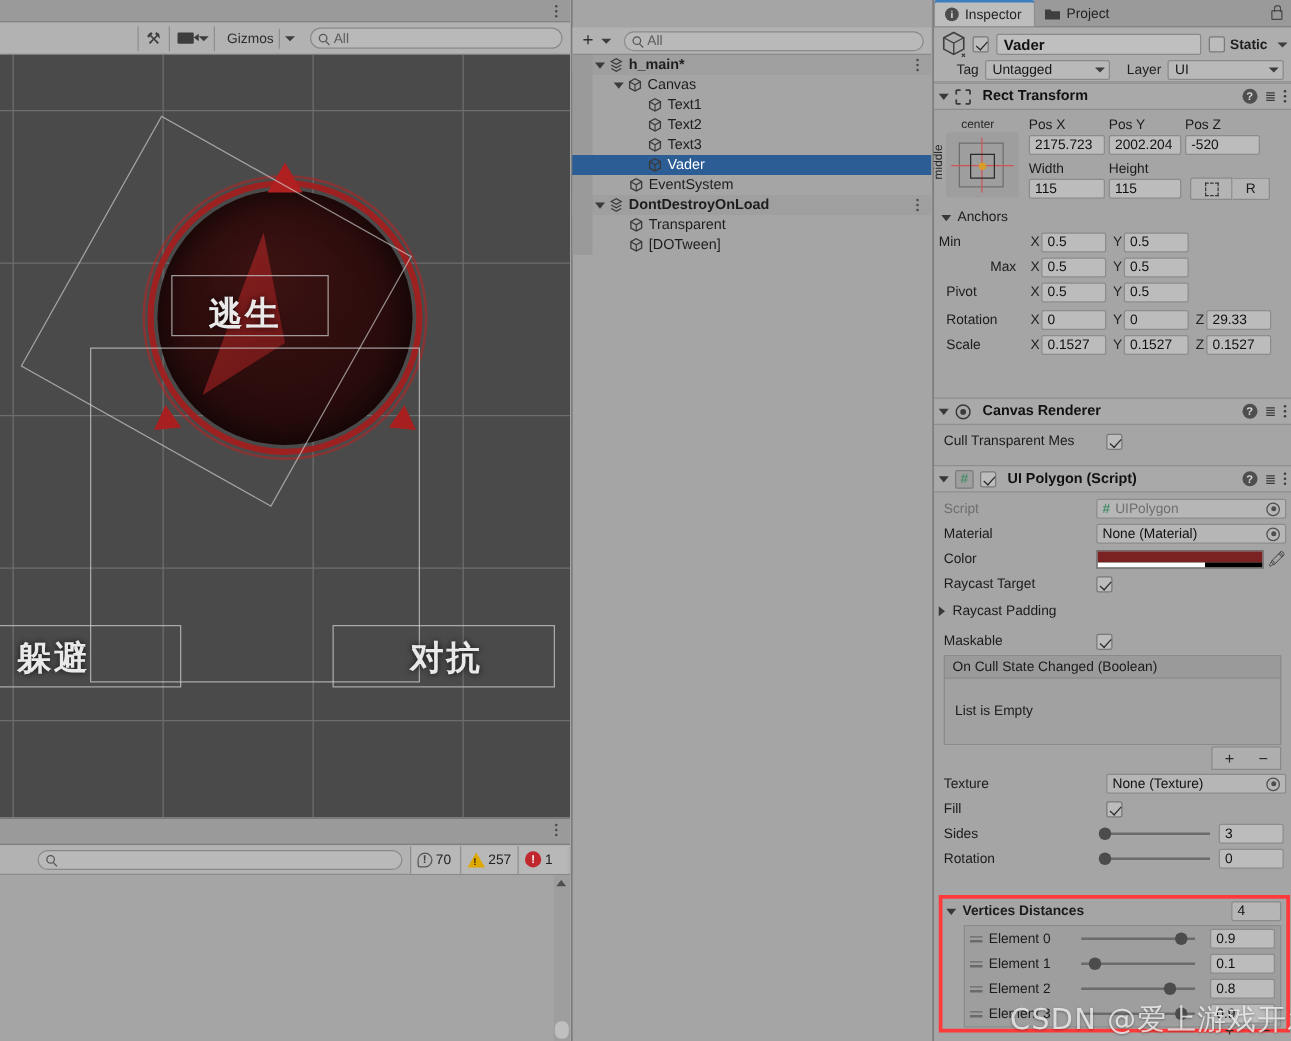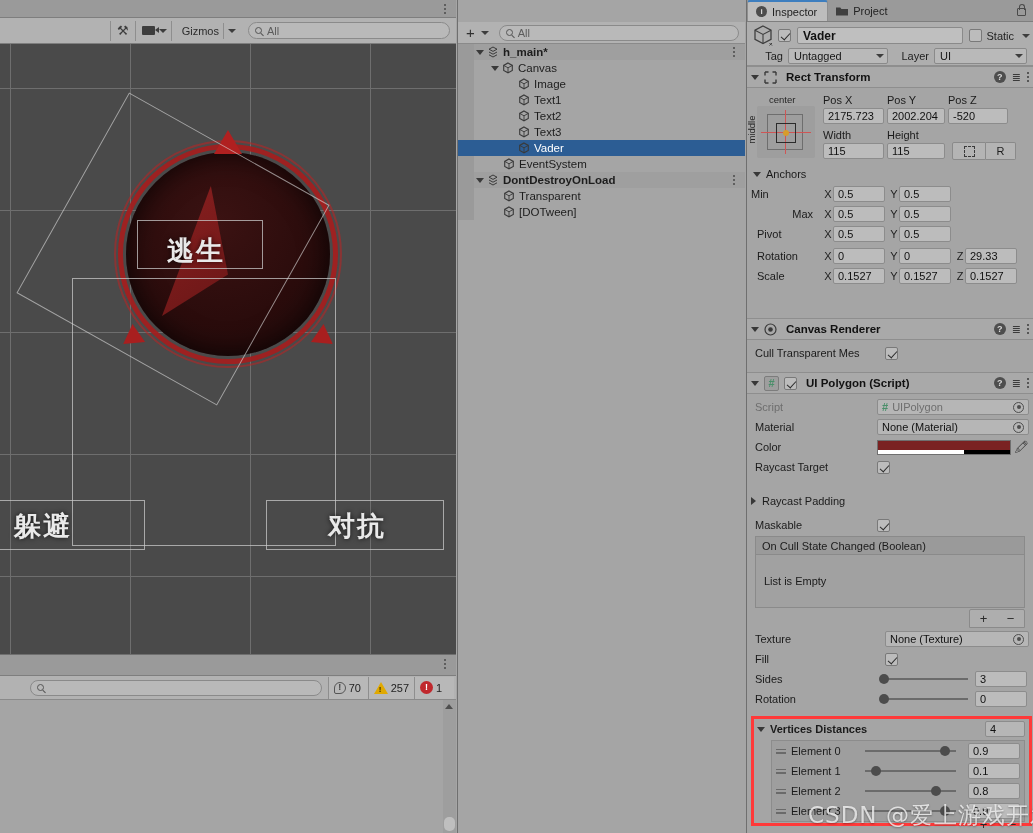--- a/index.html
+++ b/index.html
@@ -274,21 +274,21 @@
   }
   .chk.on::after {
     content: ""; position: absolute; left: 3.5px; top: 1px; width: 4px; height: 8px;
     border: solid #2b2b2b; border-width: 0 1.8px 1.8px 0; transform: rotate(42deg);
   }
   .name-field {
     flex: 1; height: 17px; margin: 0 6px; background: #bfbfbf; border: 1px solid #8a8a8a;
     border-radius: 2px; display: flex; align-items: center; padding: 0 5px;
     font-size: 12px; font-weight: 700; color: #111;
   }
-  .static-wrap { display: flex; align-items: center; gap: 4px; margin-right: 3px; font-size: 11px; color: #1f1f1f; }
+  .static-wrap { display: flex; align-items: center; gap: 4px; margin-right: 3px; font-size: 11px; color: #1f1f1f; font-weight: bold; }
   .insp-row2 { position: absolute; left: 0; top: 25px; width: 100%; height: 18px; display: flex; align-items: center; padding: 0 3px; }
   .lbl-sm { font-size: 11px; color: #1f1f1f; }
   .dropdown {
     height: 16px; background: #b9b9b9; border: 1px solid #8a8a8a; border-radius: 2px;
     display: flex; align-items: center; justify-content: space-between;
     padding: 0 3px 0 5px; font-size: 11px; color: #161616;
   }
 
   .comp-header {
     height: 22px; background: #a9a9a9; border-top: 1px solid #8e8e8e; border-bottom: 1px solid #8e8e8e;
@@ -563,32 +563,20 @@
           <span class="gutter"></span>
           <span style="display: inline-block; flex: 0 0 auto; width: 33px;"></span>
           <span class="twist"></span>
           <span class="go-icon">
             <svg width="12" height="12" viewBox="0 0 12 12">
               <path d="M6 1l4.3 2.4v5L6 10.8 1.7 8.4v-5z" fill="none" stroke="#3a3a3a" stroke-width="1.1"></path>
               <path d="M1.7 3.4L6 5.8l4.3-2.4M6 5.8v5" fill="none" stroke="#3a3a3a" stroke-width=".9"></path>
             </svg>
           </span>
           <span>Canvas</span>
-        </div>
-        <div class="hier-row">
-          <span class="gutter"></span>
-          <span style="display: inline-block; flex: 0 0 auto; width: 48px;"></span>
-          <span style="width: 12px; flex: 0 0 auto;"></span>
-          <span class="go-icon">
-            <svg width="12" height="12" viewBox="0 0 12 12">
-              <path d="M6 1l4.3 2.4v5L6 10.8 1.7 8.4v-5z" fill="none" stroke="#3a3a3a" stroke-width="1.1"></path>
-              <path d="M1.7 3.4L6 5.8l4.3-2.4M6 5.8v5" fill="none" stroke="#3a3a3a" stroke-width=".9"></path>
-            </svg>
-          </span>
-          <span>Image</span>
         </div>
         <div class="hier-row">
           <span class="gutter"></span>
           <span style="display: inline-block; flex: 0 0 auto; width: 48px;"></span>
           <span style="width: 12px; flex: 0 0 auto;"></span>
           <span class="go-icon">
             <svg width="12" height="12" viewBox="0 0 12 12">
               <path d="M6 1l4.3 2.4v5L6 10.8 1.7 8.4v-5z" fill="none" stroke="#3a3a3a" stroke-width="1.1"></path>
               <path d="M1.7 3.4L6 5.8l4.3-2.4M6 5.8v5" fill="none" stroke="#3a3a3a" stroke-width=".9"></path>
             </svg>
@@ -905,21 +893,21 @@
             <span class="color-alpha">
                 <i id="color-alpha-fill" style="width: 65%;"></i>
               </span>
           </span>
           <span class="eyedrop">🖍</span>
         </div>
         <div class="frow">
           <span class="flabel" style="width:122px">Raycast Target</span>
           <span class="chk on"></span>
         </div>
-        <div class="frow" style="margin-top:16px">
+        <div class="frow" style="margin-top:4px">
           <span class="foldout closed" style="margin-left:-4px"></span>
           <span class="flabel" style="margin-left:6px">Raycast Padding</span>
         </div>
         <div class="frow" style="margin-top:6px">
           <span class="flabel" style="width:122px">Maskable</span>
           <span class="chk on"></span>
         </div>
 
         <div class="event-box" style="margin-right:4px">
           <div class="event-hdr">On Cull State Changed (Boolean)</div>

